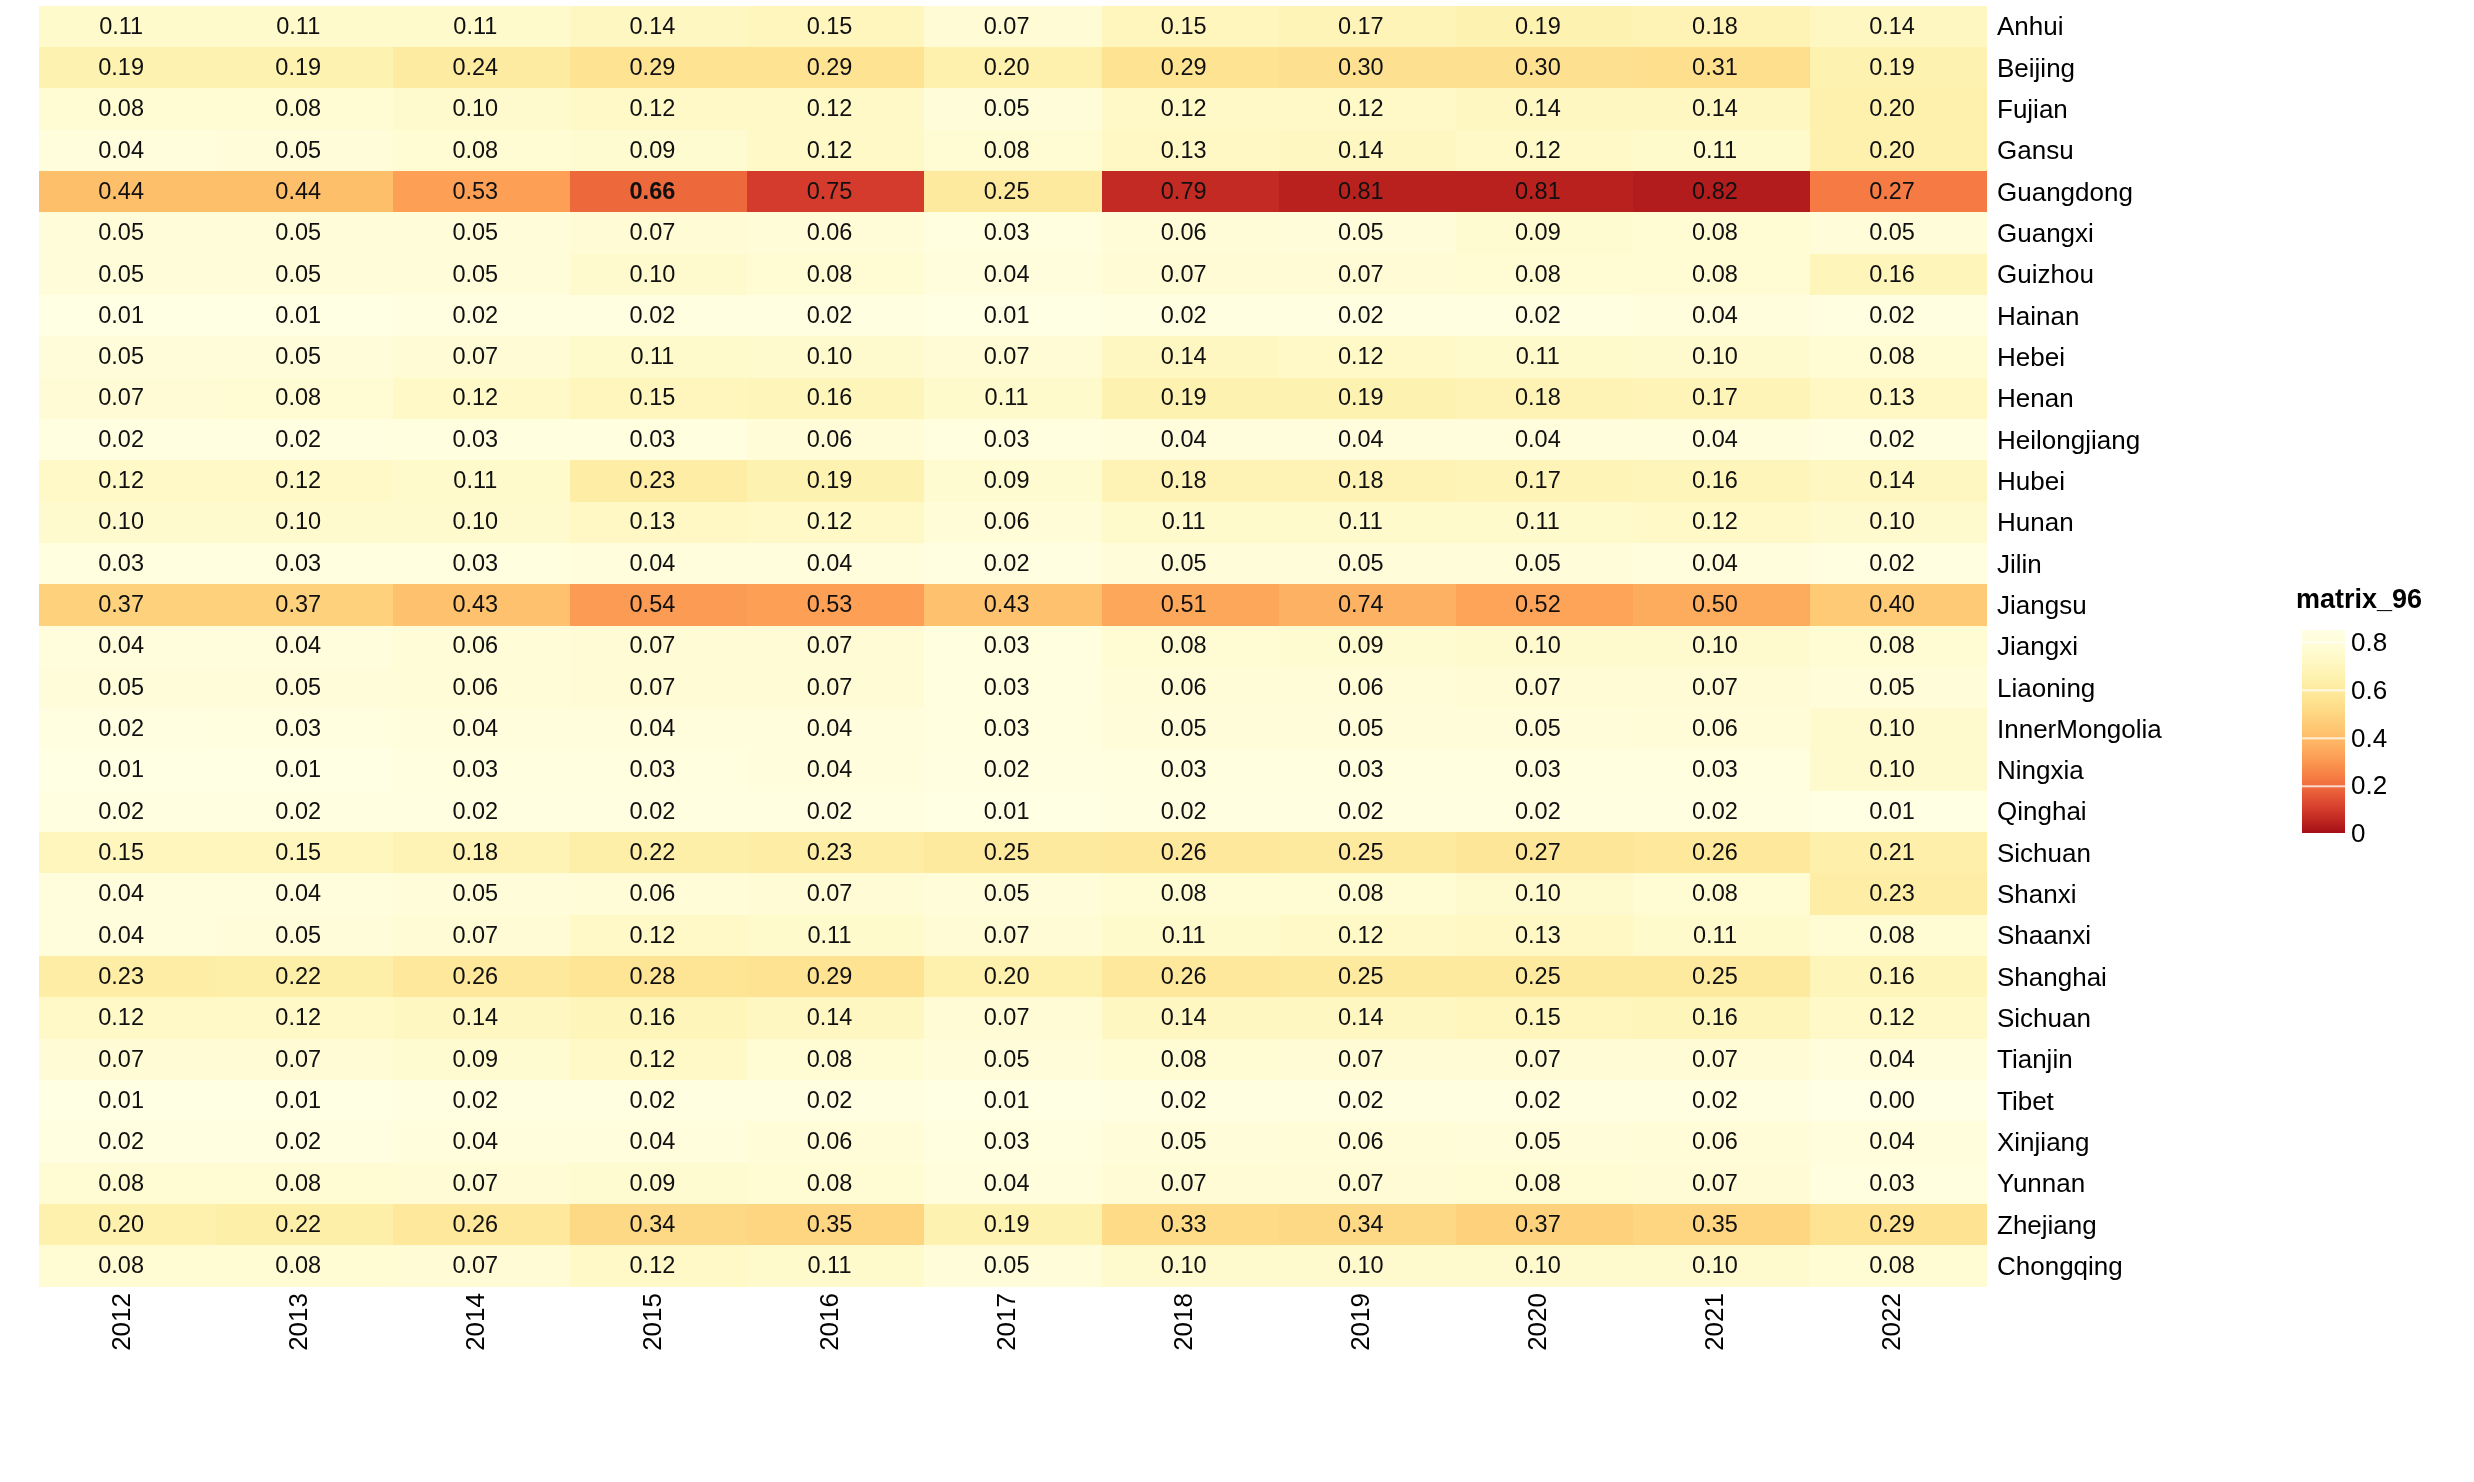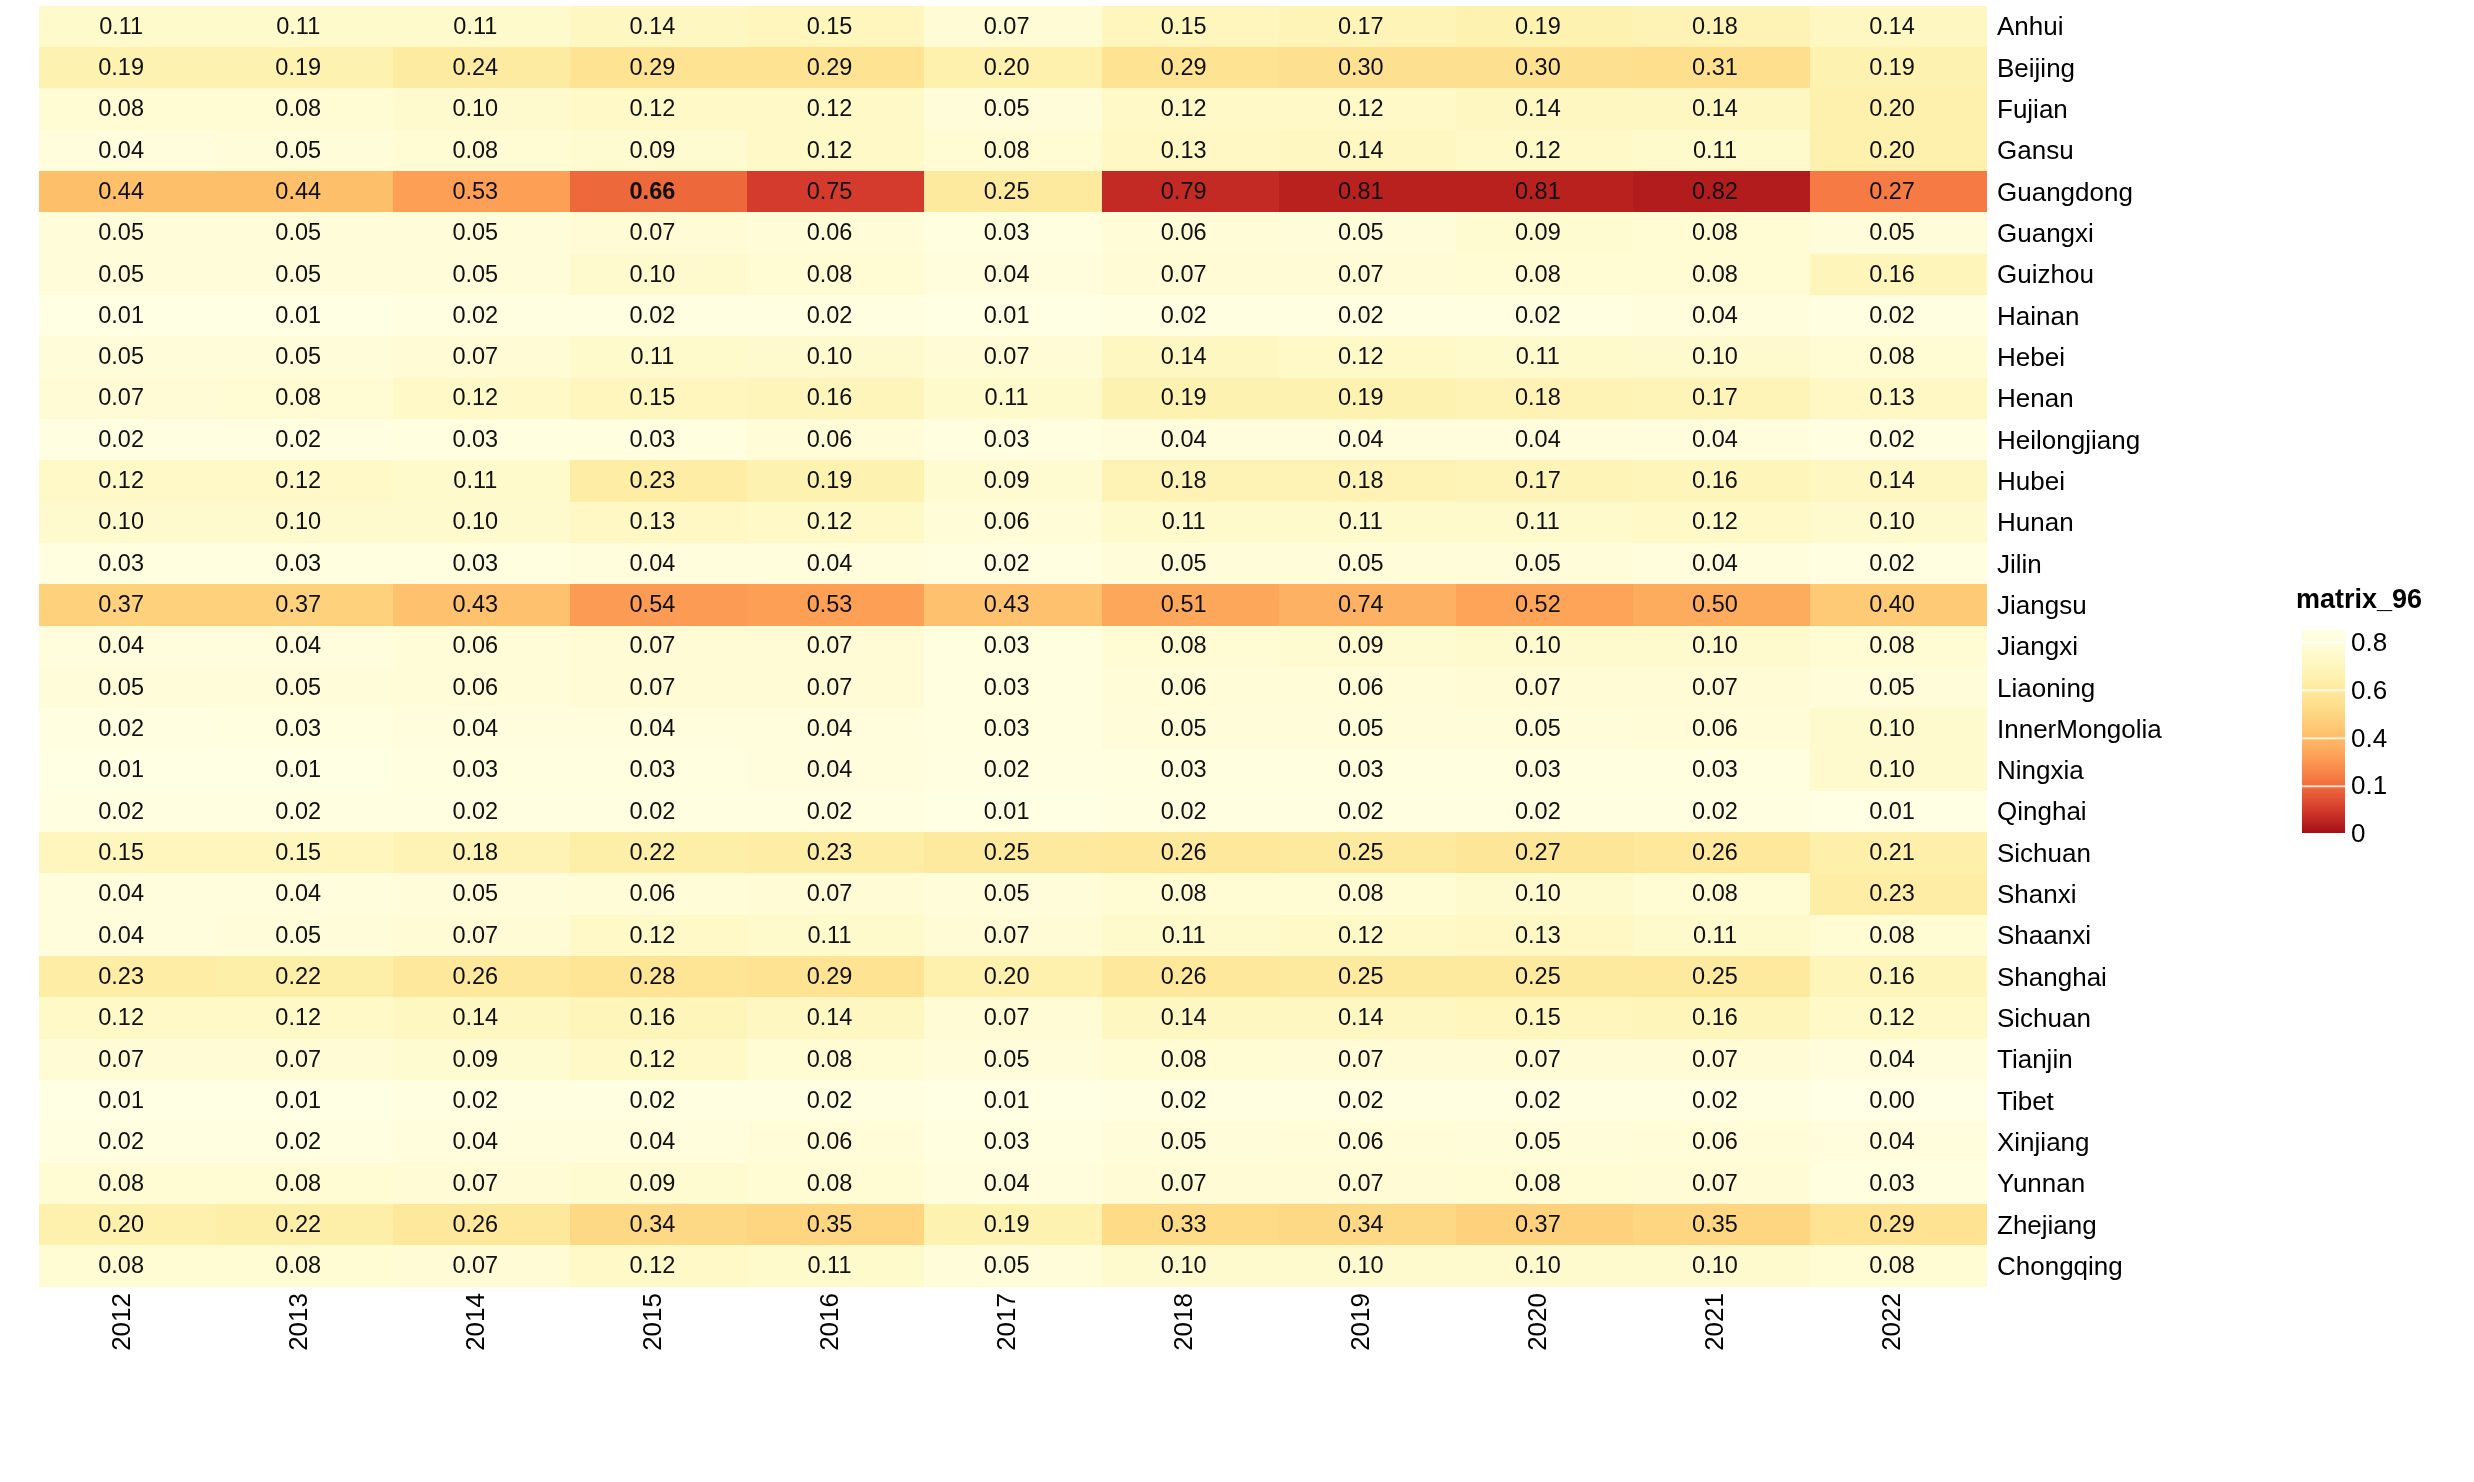--- a/index.html
+++ b/index.html
@@ -1238,21 +1238,21 @@
       </div>
     </div>
 
   <div id="legend">
     <div id="legend-title">matrix_96</div>
     <div id="legend-bar" style="background: linear-gradient(to top, rgb(165, 15, 21) 0%, rgb(185, 34, 31) 5%, rgb(206, 53, 40) 10%, rgb(221, 73, 49) 15%, rgb(232, 94, 56) 20%, rgb(243, 115, 63) 25%, rgb(247, 133, 72) 30%, rgb(251, 151, 81) 35%, rgb(253, 167, 91) 40%, rgb(254, 182, 101) 45%, rgb(254, 196, 111) 50%, rgb(254, 206, 122) 55%, rgb(254, 217, 133) 60%, rgb(254, 226, 144) 65%, rgb(254, 233, 157) 70%, rgb(254, 240, 170) 75%, rgb(254, 244, 184) 80%, rgb(255, 248, 197) 85%, rgb(255, 251, 209) 90%, rgb(255, 253, 219) 95%, rgb(255, 255, 229) 100%);"></div>
     <div id="legend-ticks">
         <div class="legend-tick" style="top: 12px;">0.8</div>
         <div class="legend-tick" style="top: 60px;">0.6</div>
         <div class="legend-tick" style="top: 108px;">0.4</div>
-        <div class="legend-tick" style="top: 155px;">0.1</div>
+        <div class="legend-tick" style="top: 155px;">0.2</div>
         <div class="legend-tick" style="top: 203px;">0</div>
       </div>
   <div class="legend-tickmark" style="top: 56px;"></div>
       <div class="legend-tickmark" style="top: 104px;"></div>
       <div class="legend-tickmark" style="top: 152px;"></div>
       <div class="legend-tickmark" style="top: 200px;"></div>
     </div>
 
 </div>
 

